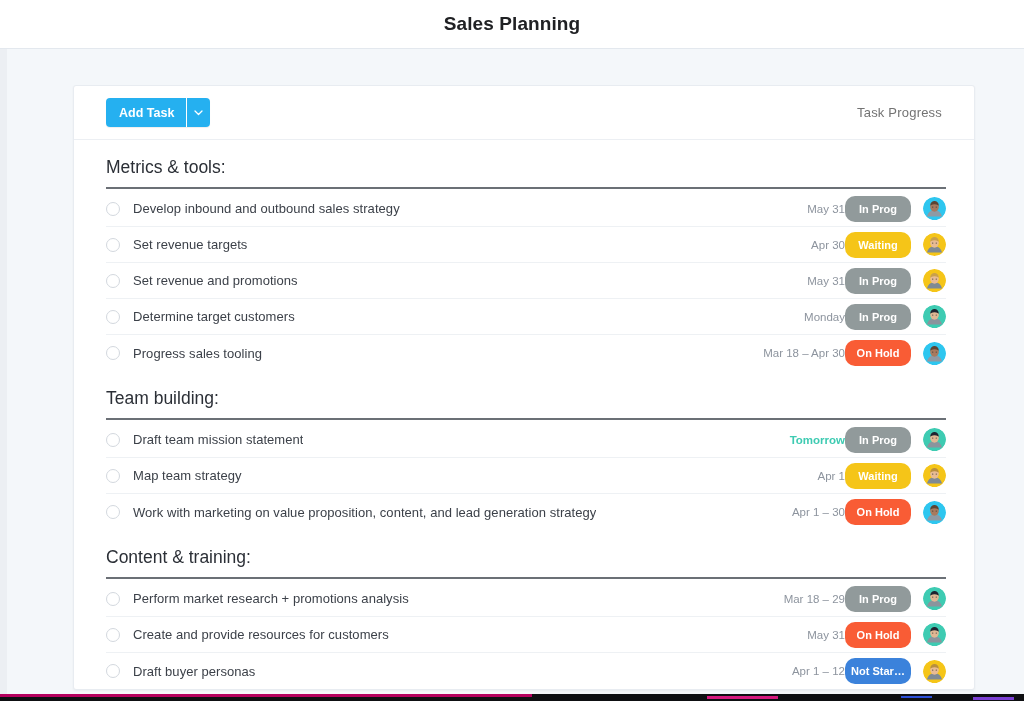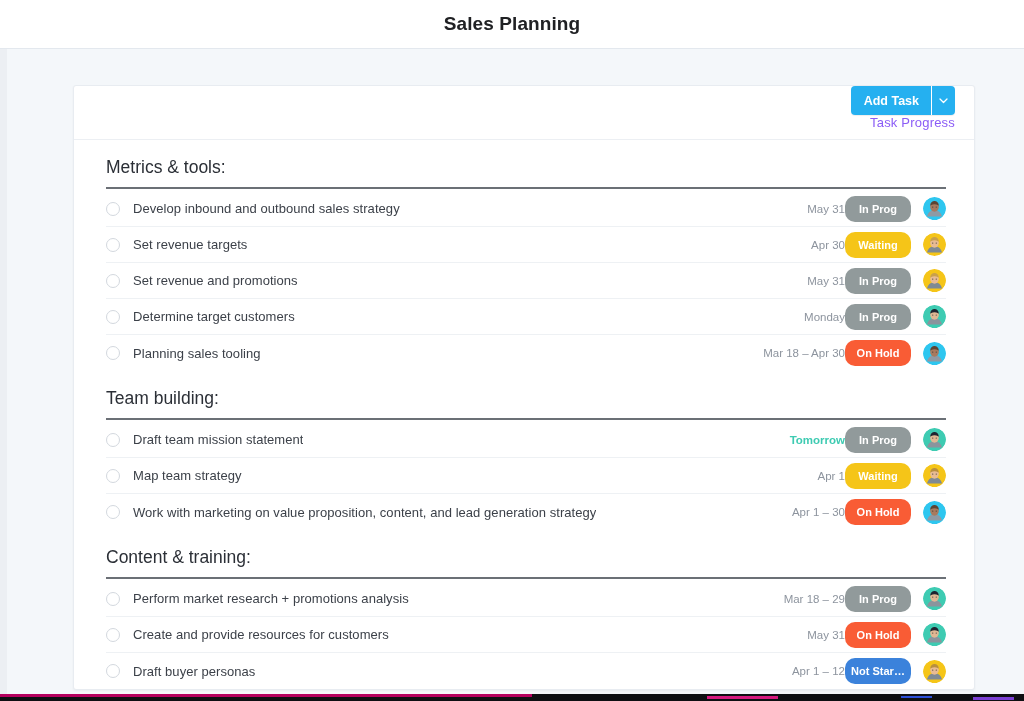--- a/index.html
+++ b/index.html
@@ -30,23 +30,22 @@
     border: 1px solid #e8ecf1;
     border-radius: 3px;
     box-shadow: 0 1px 2px rgba(20,30,50,.05);
     overflow: hidden;
   }
 
   
   .toolbar {
     height: 54px;
     border-bottom: 1px solid #eceff3;
-    display: flex; align-items: flex-end;
-    padding: 0 19px 0 32px;
-    flex-direction: column;
+    display: flex; align-items: center;
+    padding: 0 32px 0 32px;
   }
   .addtask {
     display: flex; align-items: stretch; height: 29px;
     border-radius: 4px; overflow: hidden;
     box-shadow: 0 1px 1px rgba(0,0,0,.07);
   }
   .addtask .main {
     background: #25b0f0; color: #fff;
     font-size: 12.5px; font-weight: 700;
     display: flex; align-items: center;
@@ -58,21 +57,21 @@
     width: 1px; background: rgba(255,255,255,.55);
   }
   .addtask .caret {
     background: #25b0f0; color: #fff;
     display: flex; align-items: center; justify-content: center;
     width: 23px; cursor: pointer;
   }
   .addtask .caret svg { display:block; }
   .progress-label {
     margin-left: auto;
-    font-size: 13px; color: #8b5cf6; letter-spacing: .2px;
+    font-size: 13px; color: #737373; letter-spacing: .2px;
   }
 
   
   .section { padding: 0 28px 0 32px; }
   .section-head {
     font-size: 17.5px; color: #2b2f36; font-weight: 400;
     padding: 17px 0 9px 0;
   }
   .section-rule {
     height: 2px; background: #6b7076; width: 100%;
@@ -232,21 +231,21 @@
                   <path d="M20 23c7 0 12 5 13 11H7c1-6 6-11 13-11z" fill="#8a949d"></path>
                   <ellipse cx="20" cy="17" rx="7.5" ry="8.5" fill="#e0b793"></ellipse>
                   <path d="M12.5 15c0-5 3.5-8 7.5-8s7.5 3 7.5 8c0 0-3-2.5-7.5-2.5S12.5 15 12.5 15z" fill="#1f2430"></path>
                   <circle cx="17" cy="17.5" r="1" fill="#3a3a3a"></circle>
                   <circle cx="23" cy="17.5" r="1" fill="#3a3a3a"></circle>
                 </svg>
               </div>
             </div>
             <div class="row">
               <div class="checkcircle"></div>
-              <div class="task-name">Planning sales tooling</div>
+              <div class="task-name">Progress sales tooling</div>
               <div class="spacer"></div>
               <div class="due">Mar 18 – Apr 30</div>
               <div class="badge onhold">On Hold</div>
               <div class="avatar">
                 <svg viewBox="0 0 40 40">
                   <circle cx="20" cy="20" r="20" fill="#2ec6ef"></circle>
                   <path d="M20 23c7 0 12 5 13 11H7c1-6 6-11 13-11z" fill="#8e9aa4"></path>
                   <ellipse cx="20" cy="17" rx="7.5" ry="8.5" fill="#a87a5e"></ellipse>
                   <path d="M12.5 15c0-5 3.5-8 7.5-8s7.5 3 7.5 8c0 0-3-2.5-7.5-2.5S12.5 15 12.5 15z" fill="#5d4433"></path>
                   <circle cx="17" cy="17.5" r="1" fill="#3a3a3a"></circle>

